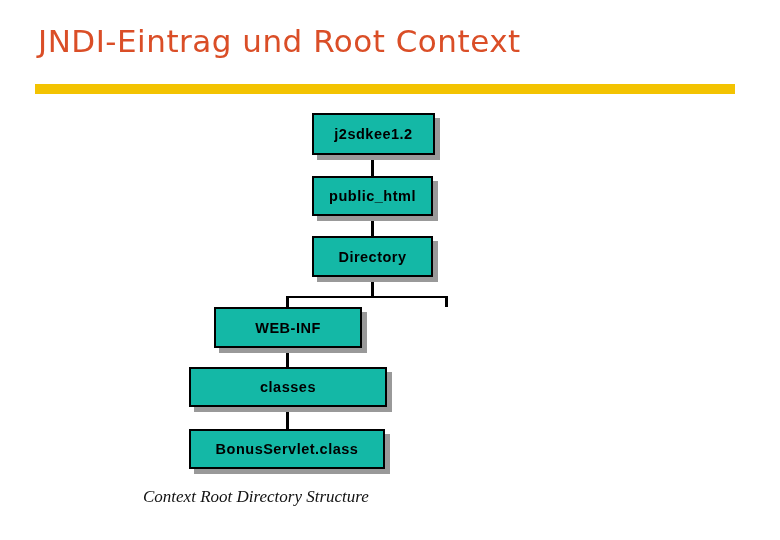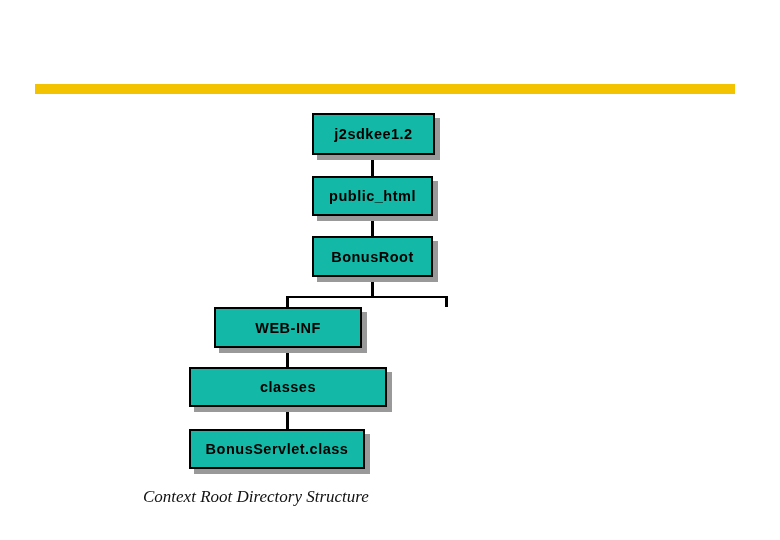--- a/index.html
+++ b/index.html
@@ -63,21 +63,21 @@
     position: absolute;
     background: #000000;
   }
   
   .n0 { left: 312px; top: 113px; width: 123px; height: 42px; }
   .n1 { left: 312px; top: 176px; width: 121px; height: 40px; justify-content: center; }
   .n2 { left: 312px; top: 236px; width: 121px; height: 41px; }
   .n3 { left: 214px; top: 307px; width: 148px; height: 41px; }
   .n4 { left: 373px; top: 307px; width: 145px; height: 40px; }
   .n5 { left: 189px; top: 367px; width: 198px; height: 40px; }
-  .n6 { left: 189px; top: 429px; width: 176px; height: 40px; }
+  .n6 { left: 189px; top: 429px; width: 196px; height: 40px; }
   
   .c0 { left: 371px; top: 155px; width: 3px;  height: 21px; }
   .c1 { left: 371px; top: 216px; width: 3px;  height: 20px; }
   .c2 { left: 371px; top: 277px; width: 3px;  height: 21px; }
   .ch { left: 286px; top: 296px; width: 162px; height: 2px; }
   .cl { left: 286px; top: 296px; width: 3px;  height: 11px; }
   .cr { left: 445px; top: 296px; width: 3px;  height: 11px; }
   .c3 { left: 286px; top: 348px; width: 3px;  height: 19px; }
   .c4 { left: 286px; top: 407px; width: 3px;  height: 22px; }
   .caption {
@@ -89,20 +89,21 @@
     color: #111111;
     white-space: nowrap;
     font-style: italic;
   }
 </style>
 </head>
 <body>
 
 <div class="slide">
 
+  <h1 class="title">JNDI-Eintrag und Root Context</h1>
 
   <div class="accent-bar"></div>
 
   <div class="diagram">
 
     <div class="conn c0"></div>
     <div class="conn c1"></div>
     <div class="conn c2"></div>
     <div class="conn ch"></div>
     <div class="conn cl"></div>
@@ -110,21 +111,21 @@
     <div class="conn c3"></div>
     <div class="conn c4"></div>
 
     <div class="node n0">
       <span>j2sdkee1.2</span>
     </div>
     <div class="node n1">
       <span>public_html</span>
     </div>
     <div class="node n2">
-      <span>BonusRoot</span>
+      <span>Directory</span>
     </div>
     <div class="node n3">
       <span>WEB-INF</span>
     </div>
     <div class="node n5">
       <span>classes</span>
     </div>
     <div class="node n6">
       <span>BonusServlet.class</span>
     </div>

